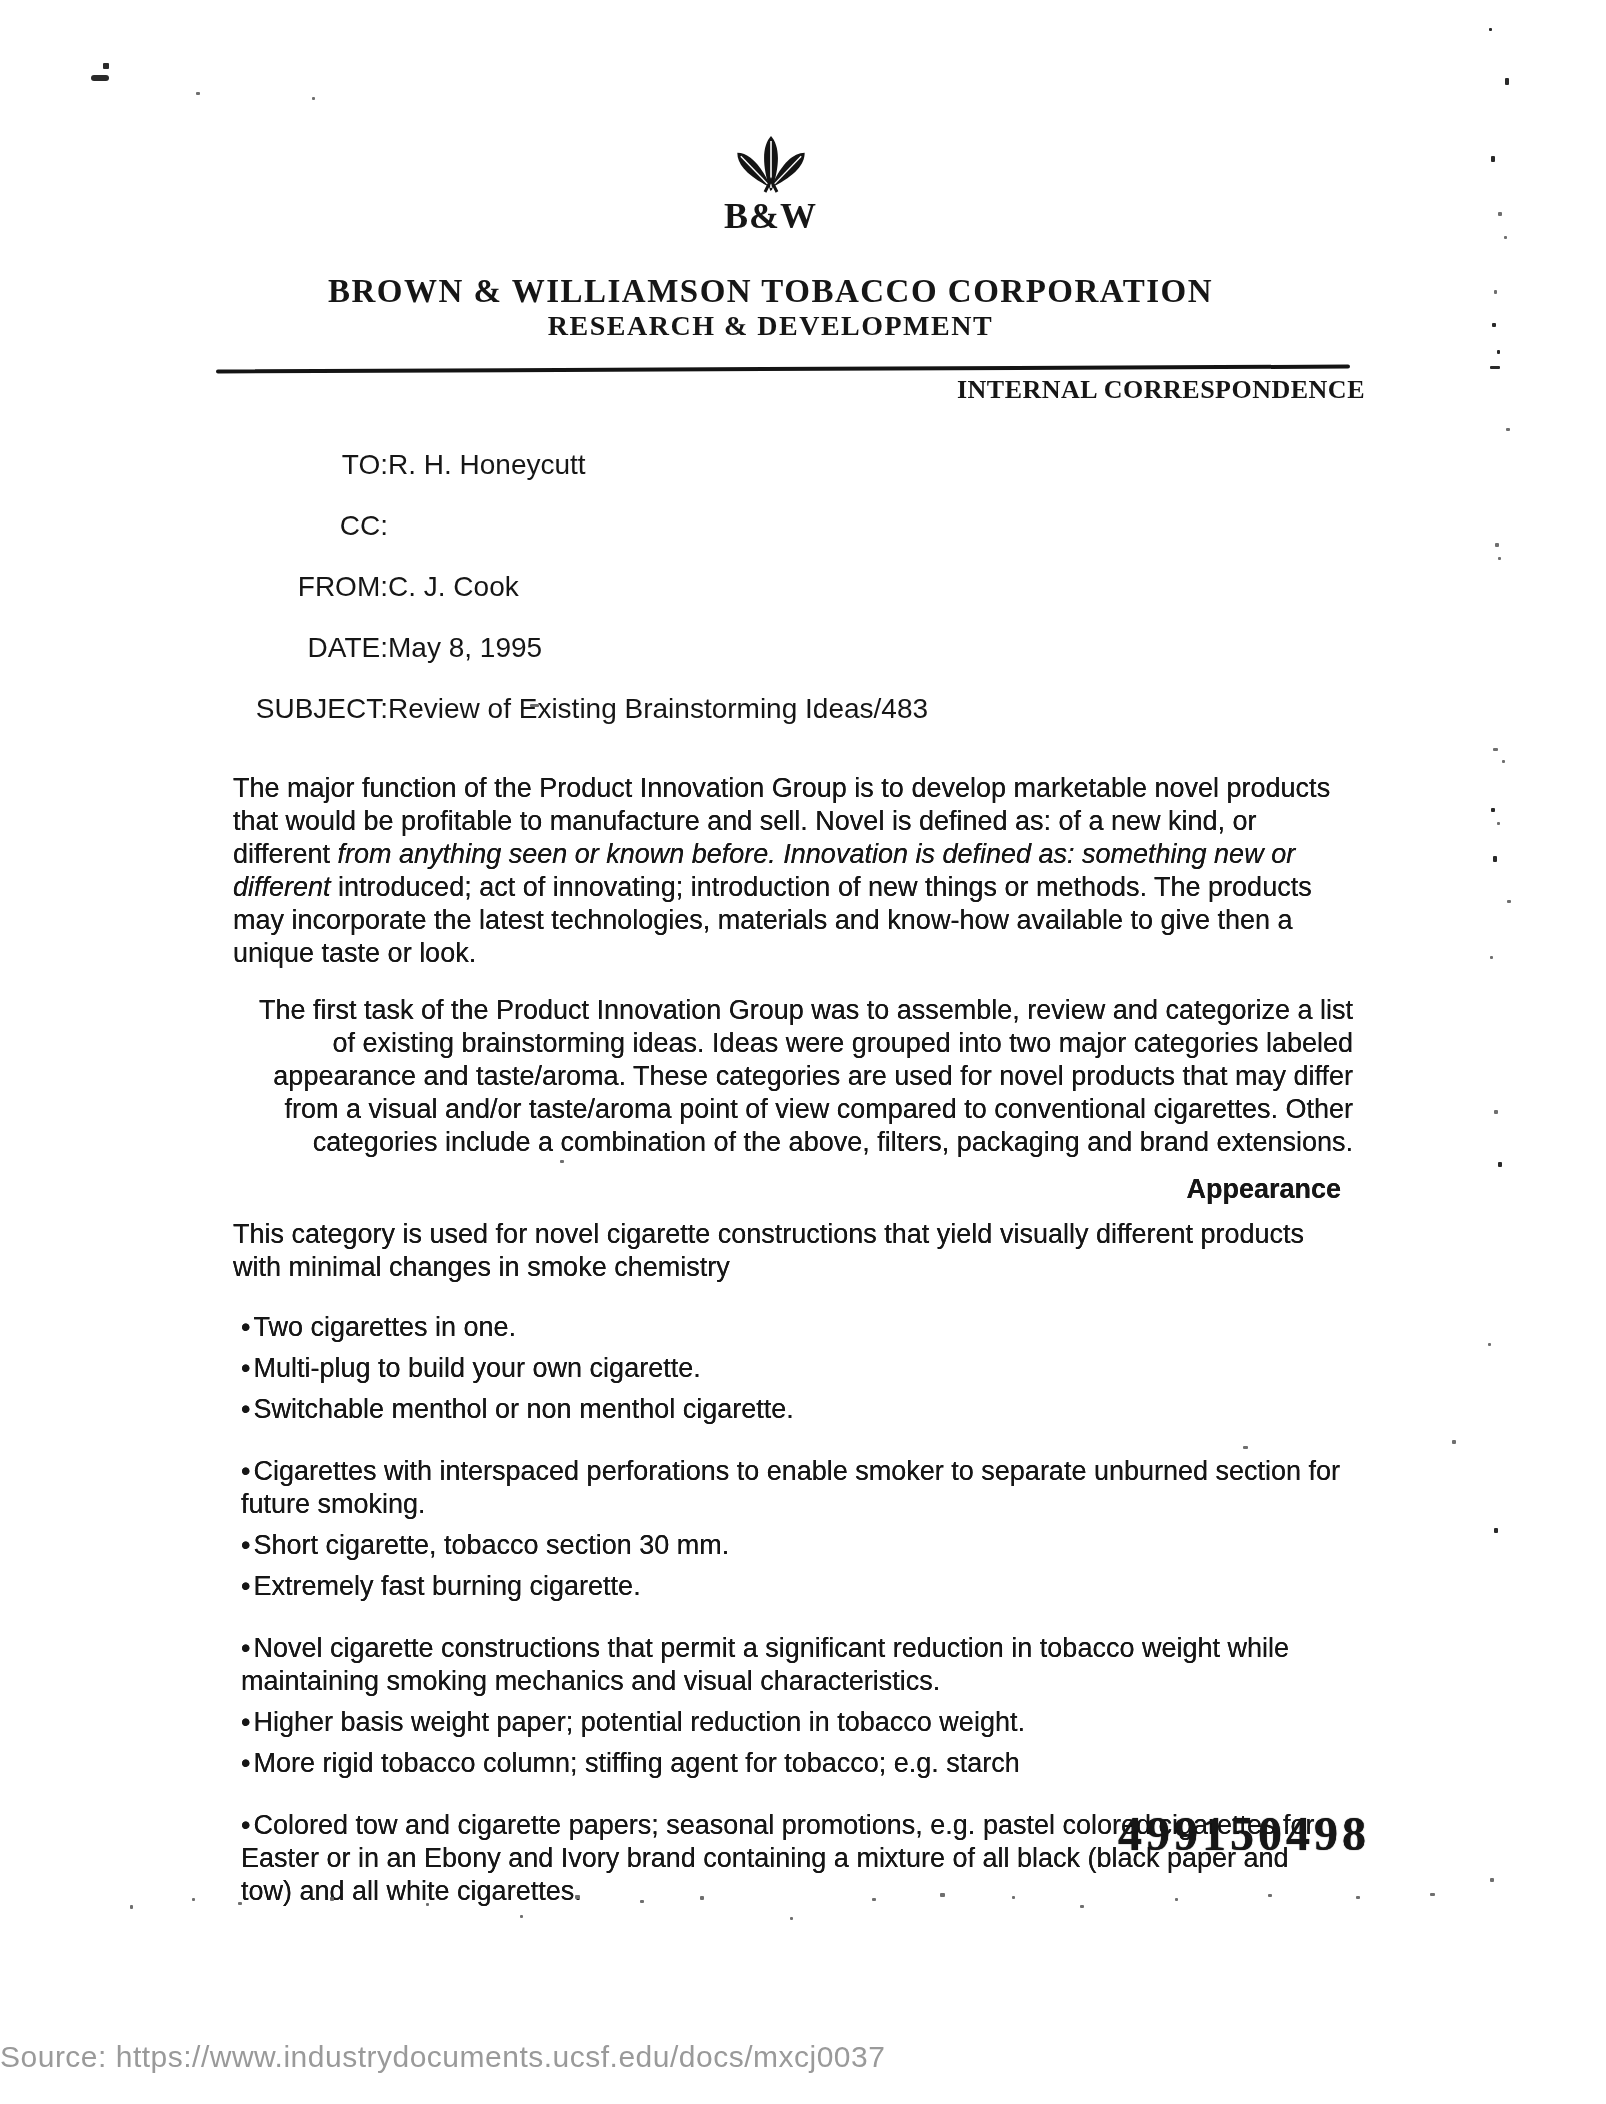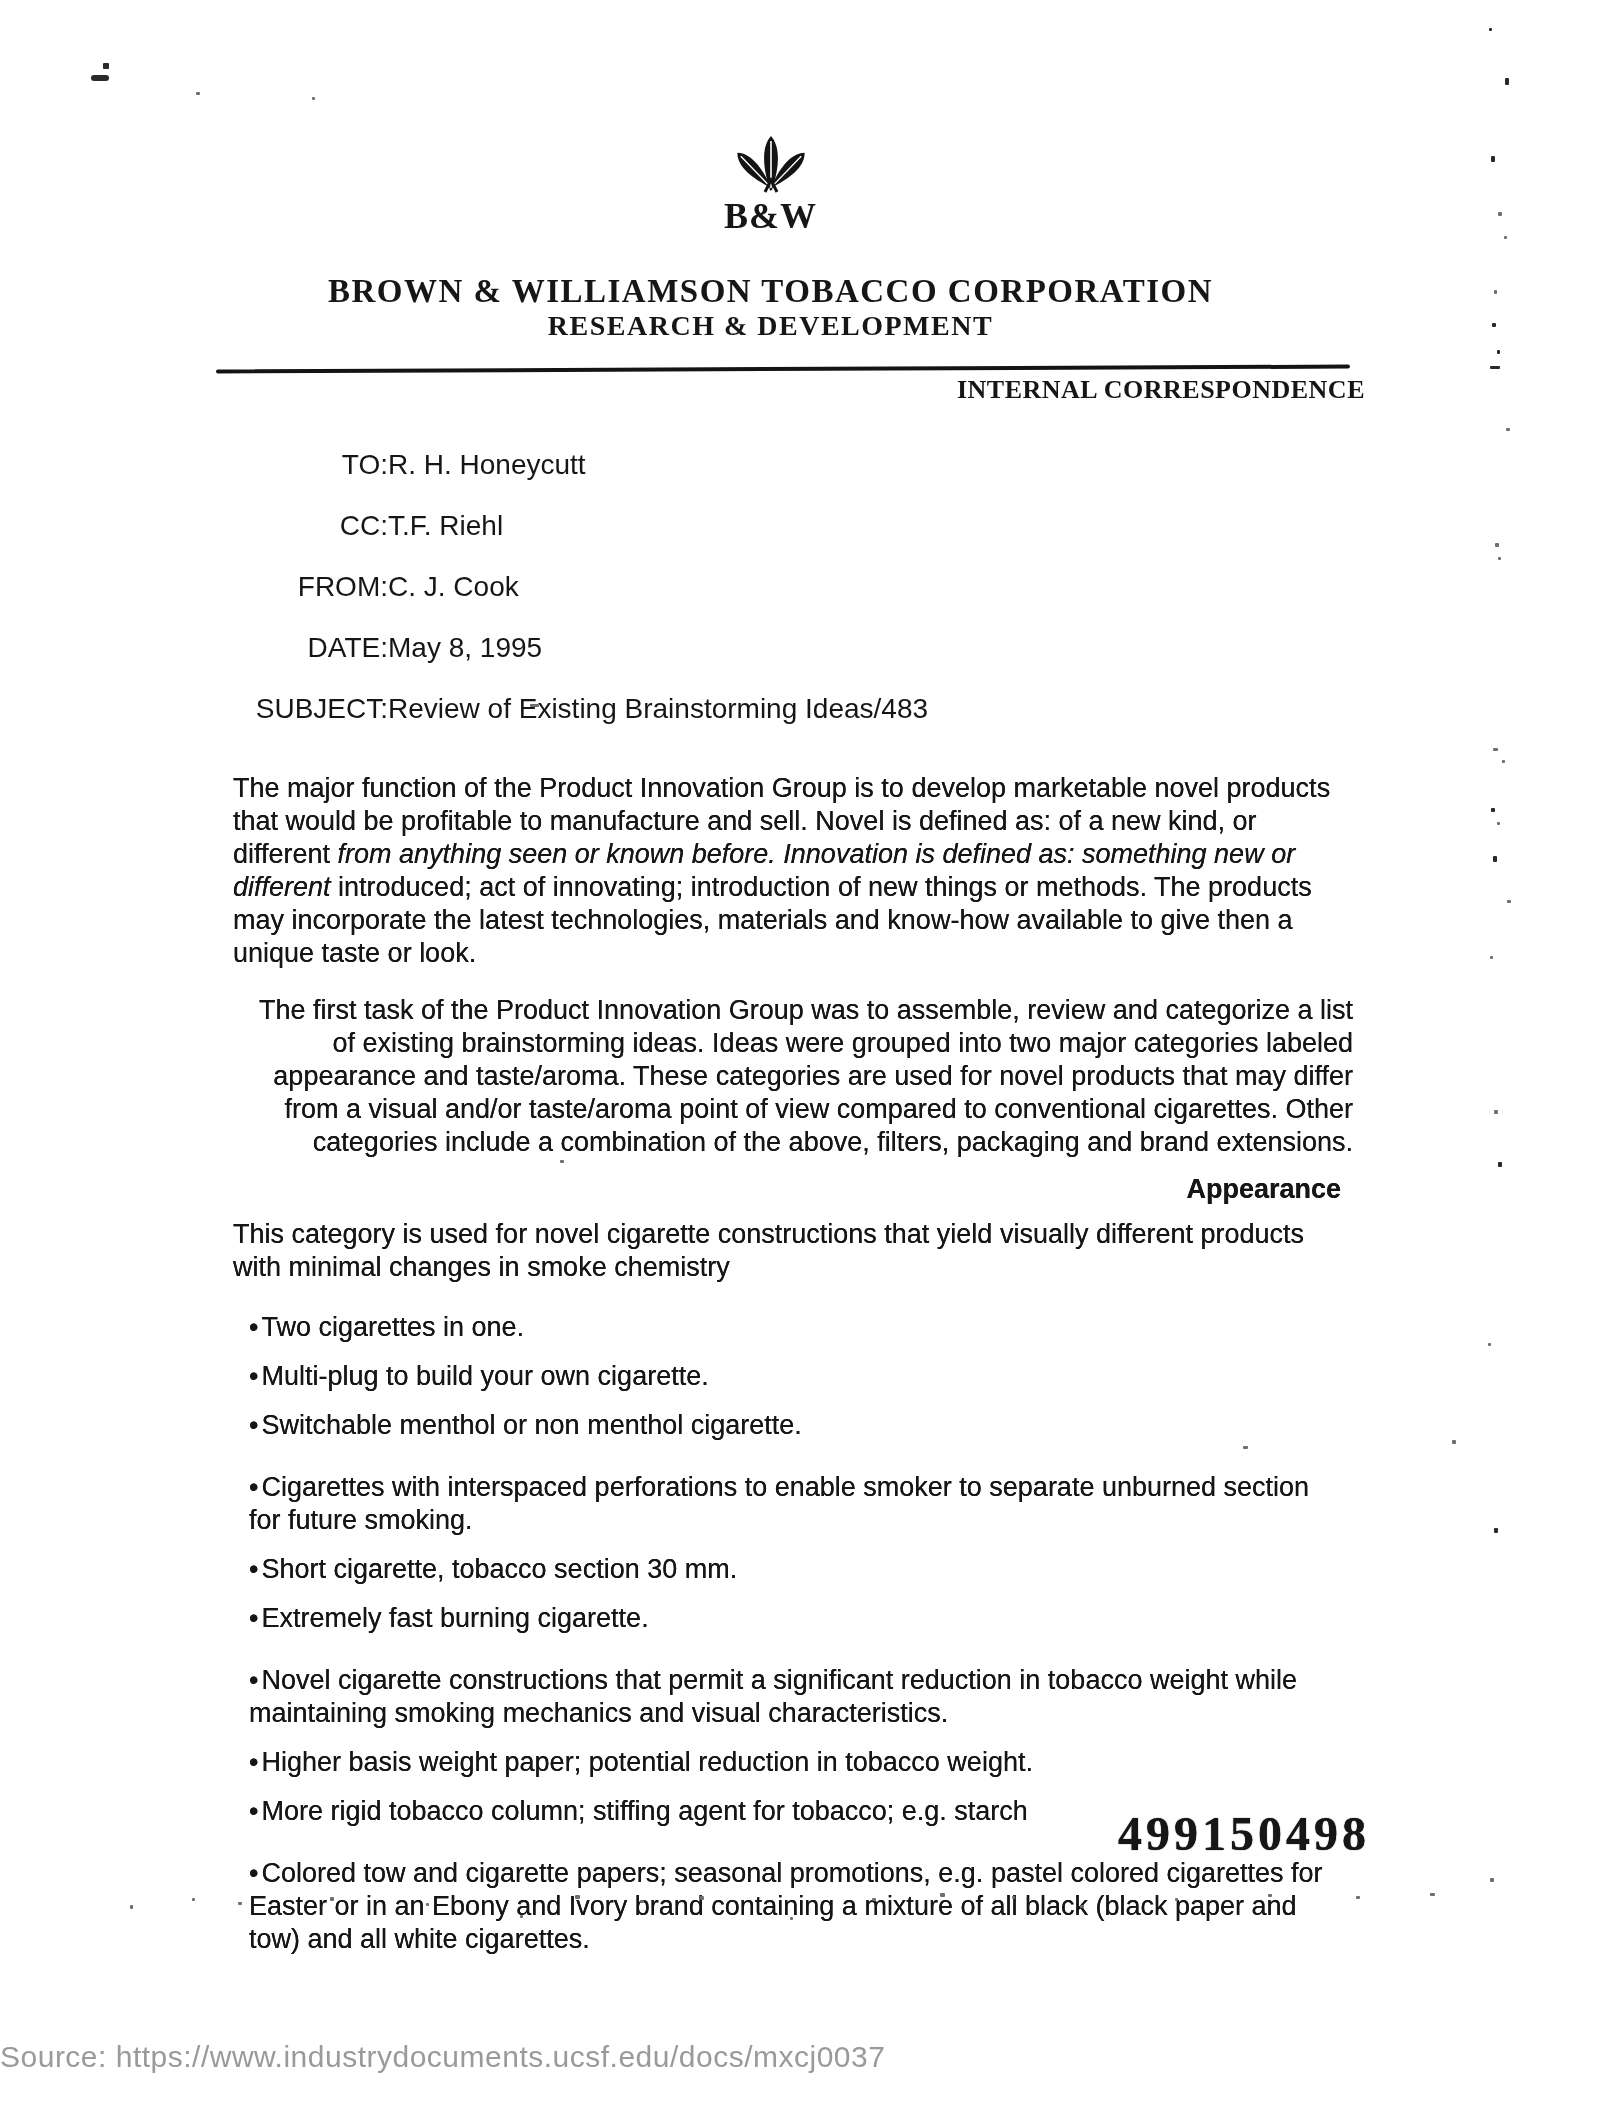--- a/index.html
+++ b/index.html
@@ -55,21 +55,21 @@
     font-size:27px;line-height:33px;
     text-shadow:0 0 0.5px currentColor;
   }
   .para{margin:0 0 24px 0;}
   .para.tight{margin-bottom:14px;text-align:right;}
   .ital{font-style:italic;}
   .sec-heading{font-weight:bold;margin:12px;text-align:right;}
   .intro{margin:0 0 27px 0;}
   ul.blist{list-style:none;margin:0 0 29px 0;padding:0;}
   ul.blist:last-child{margin-bottom:0;}
-  ul.blist li{margin:16px;}
+  ul.blist li{margin:8px;}
   ul.blist li::before{content:"\2022";margin-right:3px;}
   
   .bates{
     position:absolute;right:256px;top:1806px;
     font-family:"Liberation Serif",serif;
     font-weight:bold;font-size:48px;letter-spacing:4px;
     text-shadow:0 0 1px #000;
   }
   .footer{
     position:absolute;left:0;top:2040px;width:1606px;
@@ -113,21 +113,20 @@
   <div class="rule"></div>
   <div class="correspondence">INTERNAL CORRESPONDENCE</div>
 
   <div class="memo">
     <div class="memo-row">
       <div class="memo-label">TO:</div>
       <div class="memo-value">R. H. Honeycutt</div>
     </div>
     <div class="memo-row">
       <div class="memo-label">CC:</div>
-      <div class="memo-value">T.F. Riehl</div>
     </div>
     <div class="memo-row">
       <div class="memo-label">FROM:</div>
       <div class="memo-value">C. J. Cook</div>
     </div>
     <div class="memo-row">
       <div class="memo-label">DATE:</div>
       <div class="memo-value">May 8, 1995</div>
     </div>
     <div class="memo-row">

